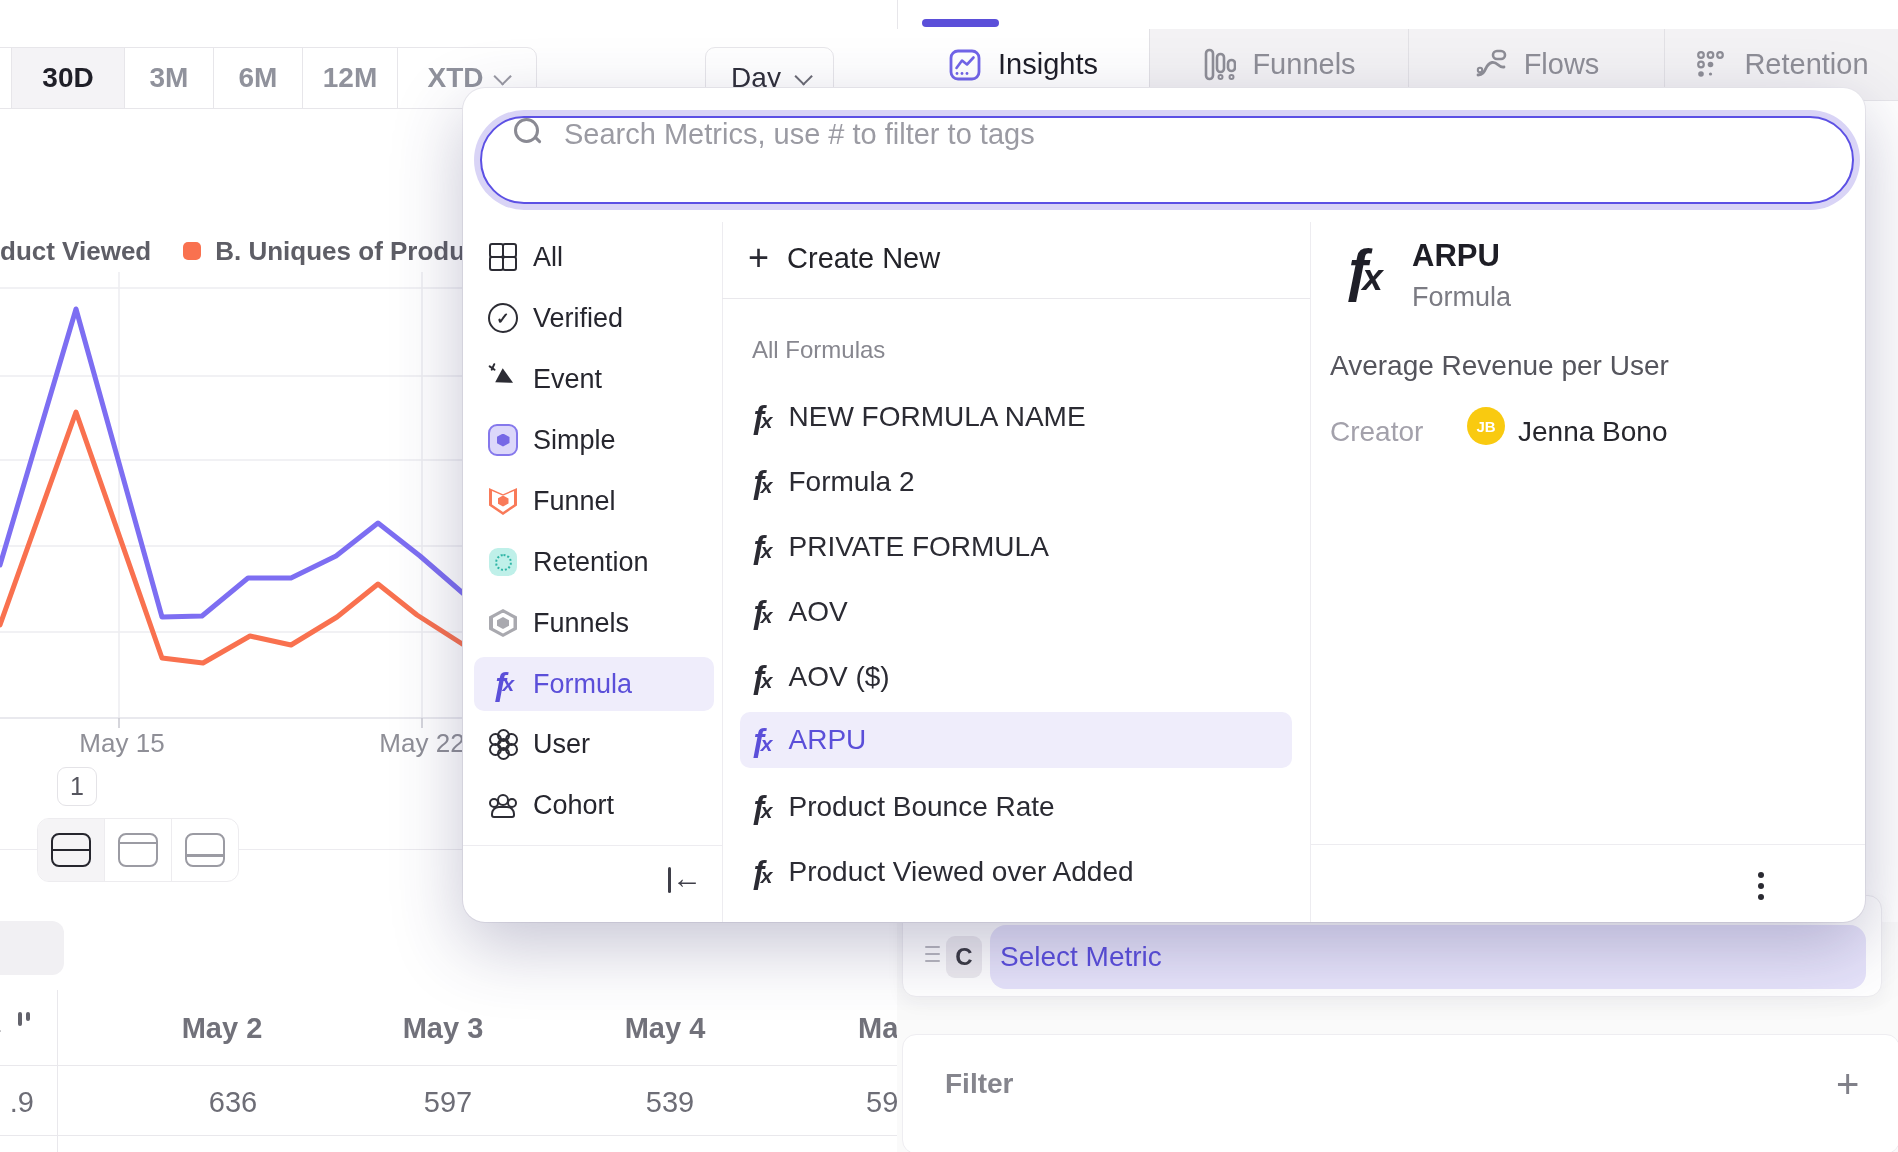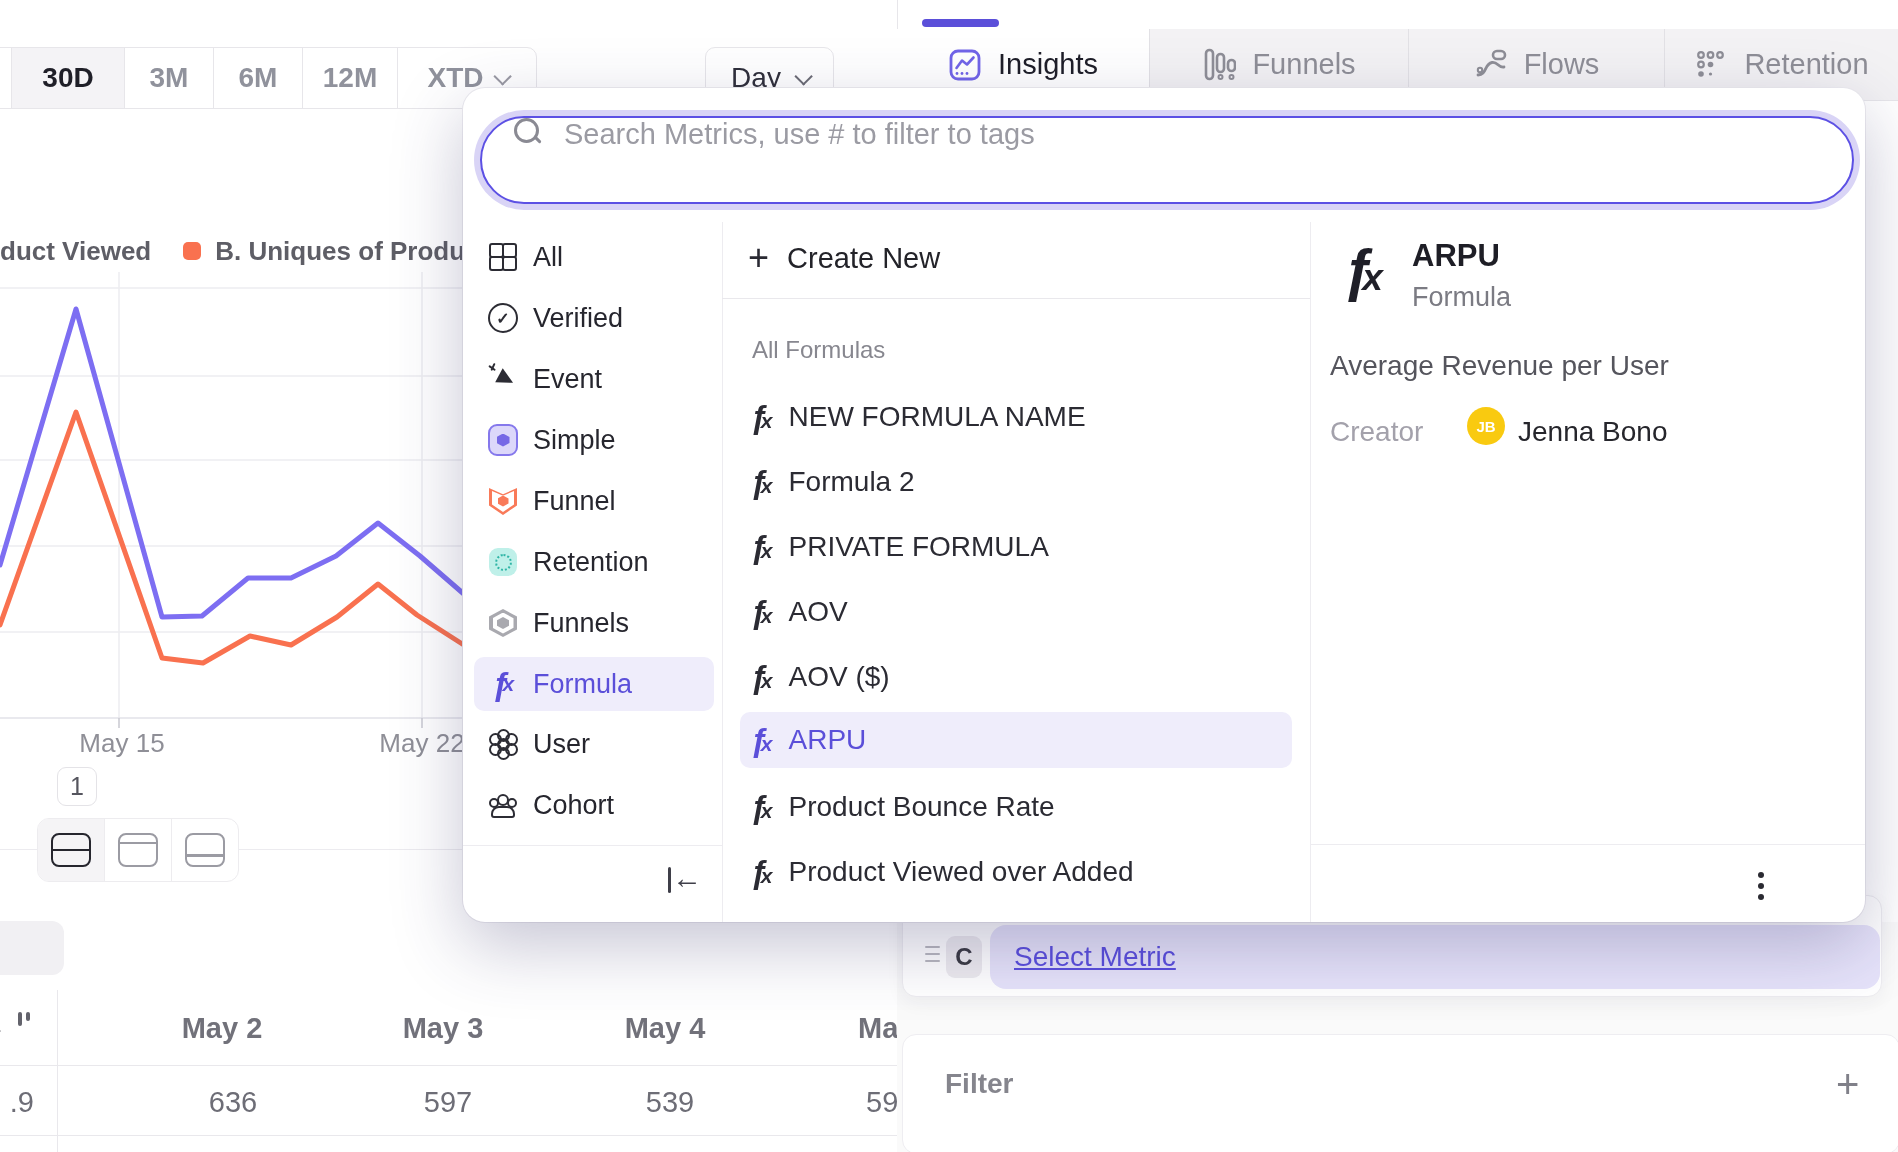--- a/index.html
+++ b/index.html
@@ -62,21 +62,21 @@
   .sort-bar{position:absolute;width:3.5px;background:#63636c;border-radius:2px;}
   
   .right-bg{left:897px;top:922px;width:1001px;height:230px;background:#fafafa;}
   .card-select{left:902px;top:895px;width:978px;height:100px;background:#fff;border:1px solid #edecf0;
                border-radius:14px;box-shadow:0 6px 18px rgba(30,30,60,.05);}
   .drag{left:925px;top:946px;width:15px;height:22px;}
   .drag i{position:absolute;left:0;width:15px;height:2.4px;background:#b9b8bf;border-radius:2px;}
   .clause{left:946px;top:936px;width:36px;height:42px;border-radius:9px;background:#edebef;
           display:flex;align-items:center;justify-content:center;font-size:24px;font-weight:700;color:#3a3a42;}
   .sel-pill{left:990px;top:925px;width:866px;height:64px;border-radius:16px;background:var(--select_pill);
-            display:flex;align-items:center;padding-left:24px;font-size:28px;font-weight:500;color:#5a4edd;text-decoration:underline;}
+            display:flex;align-items:center;padding-left:10px;font-size:28px;font-weight:500;color:#5a4edd;}
   .card-filter{left:902px;top:1034px;width:996px;height:118px;background:#fff;border:1px solid #eeedf1;
                border-radius:14px;}
   .filter-lab{left:945px;top:1068px;font-size:28px;font-weight:600;color:#85858d;}
   .plusbtn{left:1836px;top:1062px;font-size:40px;font-weight:300;color:#808089;}
   
   .modal{left:463px;top:88px;width:1402px;height:834px;background:#fff;border-radius:22px;
          box-shadow:0 24px 70px rgba(50,45,100,.28),0 0 0 1px #efeef2;}
   .search{left:480px;top:116px;width:1370px;height:84px;border:2.5px solid var(--accent_border);
           border-radius:44px;box-shadow:0 0 0 6px #d9d4f6;background:#fff;display:flex;}
   .mag{position:relative;width:26px;height:26px;margin:0 24px 0 32px;}

